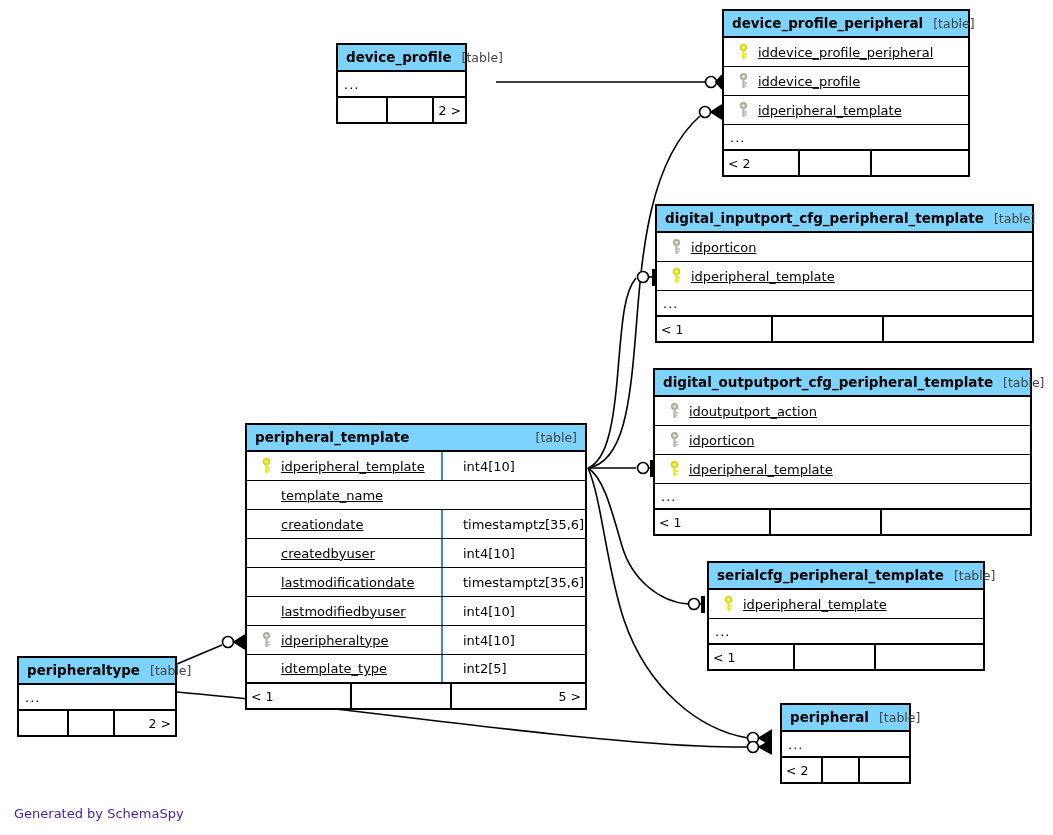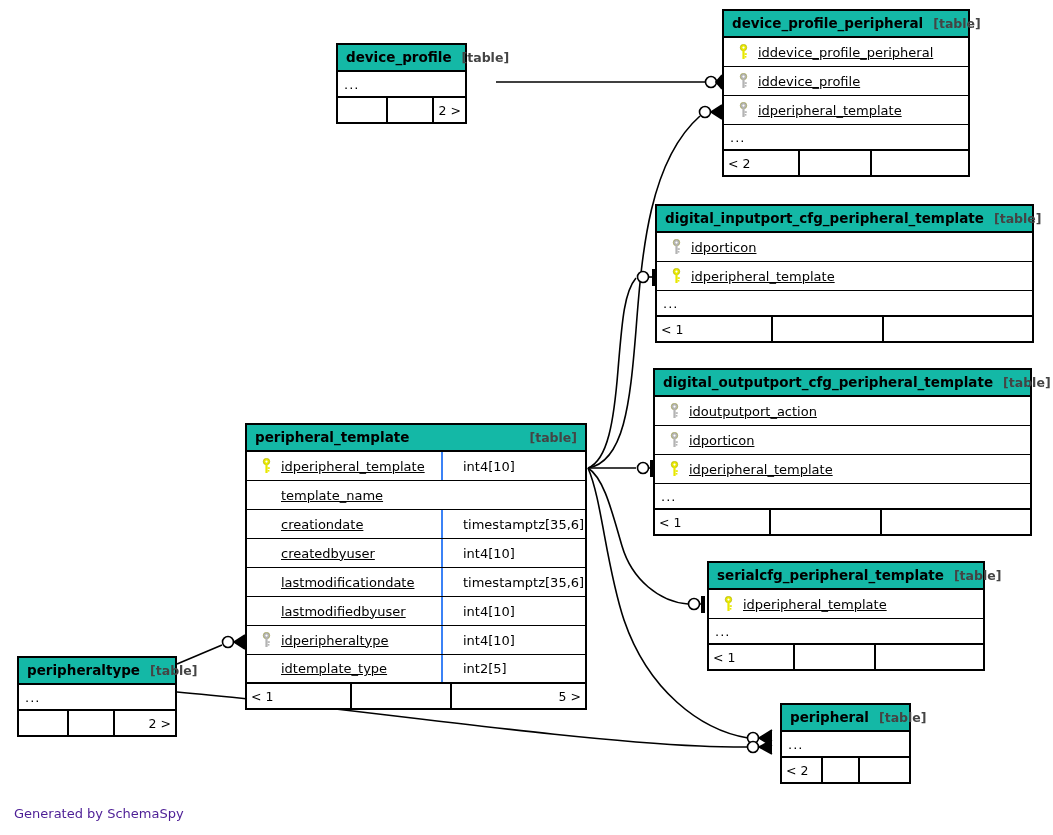--- a/index.html
+++ b/index.html
@@ -26,38 +26,38 @@
   }
   .table-node {
     position: absolute;
     box-sizing: border-box;
     border: 2px solid #000000;
     background: #ffffff;
     z-index: 5;
   }
   .tbl-title {
     box-sizing: border-box;
-    background: #14b8a6;
+    background: #7dd3fc;
     border-bottom: 2px solid #000000;
     height: 27px;
     line-height: 25px;
     padding: 0 8px;
     white-space: nowrap;
     display: flex;
     align-items: center;
     justify-content: space-between;
   }
   .tbl-title .tname {
     font-weight: bold;
     font-size: 13.5px;
     color: #000000;
     letter-spacing: 0px;
   }
   .tbl-title .tkind {
-    font-weight: bold;
+    font-weight: normal;
     font-size: 12.5px;
     color: #444444;
     padding-left: 10px;
   }
   .col-row {
     box-sizing: border-box;
     display: flex;
     height: 29px;
     border-bottom: 1px solid #000000;
   }

